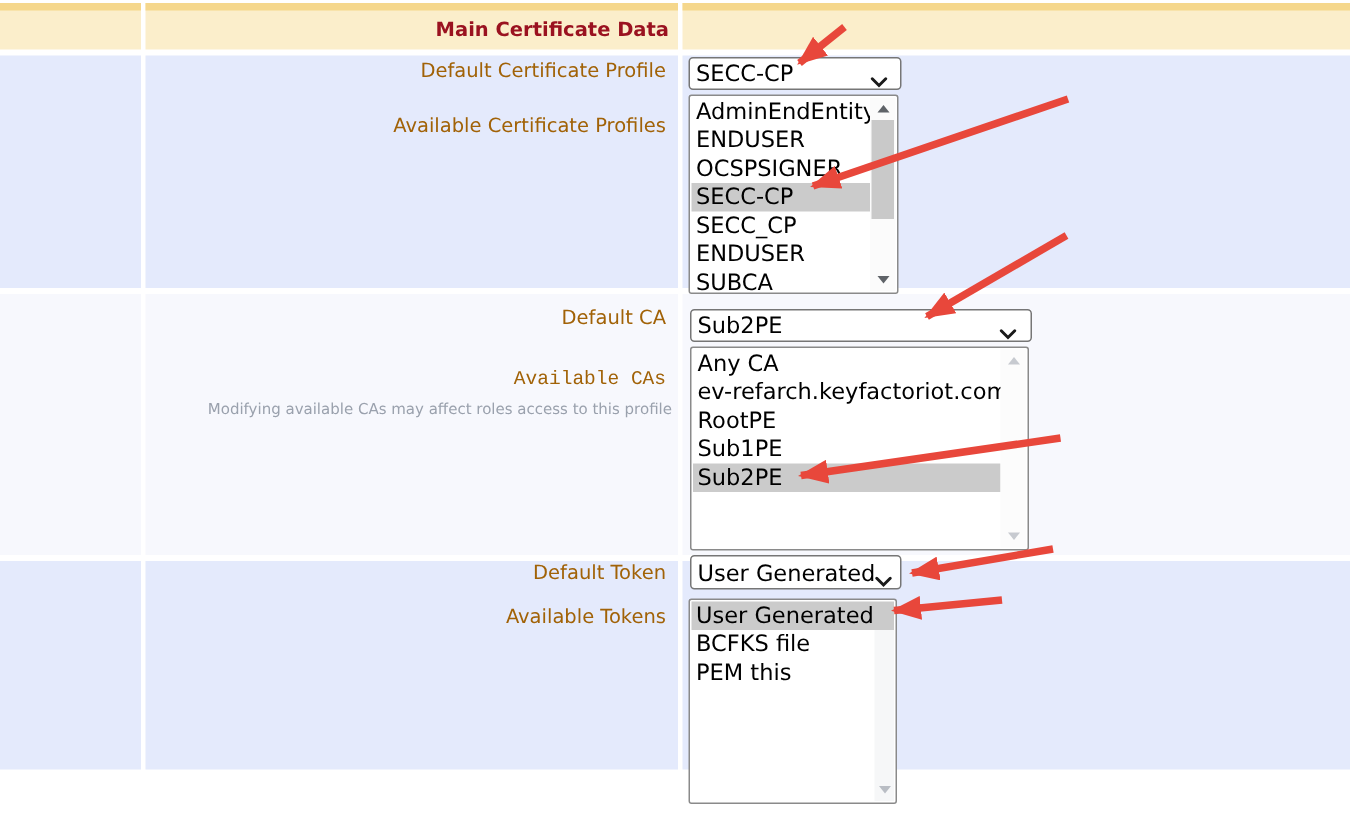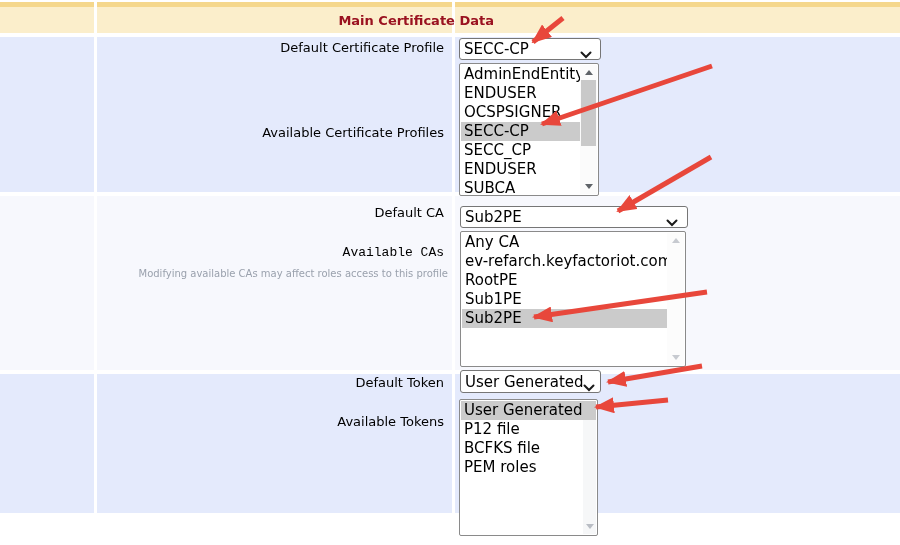--- a/index.html
+++ b/index.html
@@ -4,22 +4,22 @@
 <style>
   html,body{margin:0;padding:0;background:#ffffff;}
   #page{position:relative;width:900px;height:545px;background:#ffffff;overflow:hidden;
         font-family:"DejaVu Sans","Liberation Sans",sans-serif;}
   .cell{position:absolute;}
   .hdr{background:var(--header-beige);border-top:5px solid var(--header-tan);box-sizing:border-box;}
   .row1{background:var(--row-lavender);}
   .row2{background:var(--row-white);}
   .row3{background:var(--row-lavender);}
   .title{position:absolute;font-size:13px;font-weight:bold;color:var(--title-red);
-         text-align:right;white-space:nowrap;margin-left:48px;}
-  .lbl{position:absolute;font-size:13px;color:#000000;text-align:right;white-space:nowrap;line-height:16px;}
+         text-align:right;white-space:nowrap;}
+  .lbl{position:absolute;font-size:13px;color:#a16207;text-align:right;white-space:nowrap;line-height:16px;}
   .note{position:absolute;font-size:10px;color:#9aa1ad;text-align:right;white-space:nowrap;line-height:12px;}
   .select{position:absolute;background:#fff;border:1px solid #767676;border-radius:3px;
           box-sizing:border-box;display:flex;align-items:center;font-size:15px;color:#000;
           padding:0 18px 0 4px;cursor:default;white-space:nowrap;overflow:hidden;}
   .select .chev{position:absolute;top:50%;margin-top:-4px;}
   .listbox{position:absolute;background:#fff;border:1px solid #8a8a8a;border-radius:2px;
            box-sizing:border-box;overflow:hidden;}
   .optwrap{position:absolute;top:1px;left:1px;bottom:1px;}
   .opt{height:19px;line-height:19px;font-size:15px;color:#000;padding-left:3px;white-space:nowrap;}
   .opt.sel{background:#cbcbcb;}
@@ -49,21 +49,21 @@
   <div class="cell row2" style="left:97px; top:196px; width:355px; height:174px;"></div>
   <div class="cell row2" style="left:455px;top:196px; width:445px; height:174px;"></div>
 
   <div class="cell row3" style="left:0;  top:374px; width:94px;  height:139px;"></div>
   <div class="cell row3" style="left:97px; top:374px; width:355px; height:139px;"></div>
   <div class="cell row3" style="left:455px;top:374px; width:445px; height:139px;"></div>
 
   <div class="title" style="left:97px;top:13px;width:349px;">Main Certificate Data</div>
 
   <div class="lbl" style="left:97px;top:40px;width:347px;">Default Certificate Profile</div>
-  <div class="lbl" style="left:97px;top:77px;width:347px;margin-top:48px;">Available Certificate Profiles</div>
+  <div class="lbl" style="left:97px;top:77px;width:347px;">Available Certificate Profiles</div>
 
   <div class="select" style="left:459px;top:38px;width:142px;height:22px;">
     <span>SECC-CP</span>
     <span class="chev" style="right:8px;">
       <svg width="12" height="8" viewBox="0 0 12 8">
           <path d="M1.5 1.5 L6 6 L10.5 1.5" stroke="#1a1a1a" stroke-width="2" fill="none" stroke-linecap="round"></path>
         </svg>
     </span>
   </div>
 
@@ -115,37 +115,36 @@
       <div class="sb-btn up" style="color:#c7cad0;">
           <span class="tri-up"></span>
         </div>
       <div class="sb-btn down" style="color:#c7cad0;">
           <span class="tri-down"></span>
         </div>
     </div>
   </div>
 
   <div class="lbl" style="left:97px;top:375px;width:347px;">Default Token</div>
-  <div class="lbl" style="left:97px;top:414px;width:347px;">Available Tokens</div>
+  <div class="lbl" style="left:97px;top:404px;width:347px;">Available Tokens</div>
 
   <div class="select" style="left:460px;top:370px;width:141px;height:23px;">
     <span>User Generated</span>
     <span class="chev" style="right:5px;">
       <svg width="12" height="8" viewBox="0 0 12 8">
           <path d="M1.5 1.5 L6 6 L10.5 1.5" stroke="#1a1a1a" stroke-width="2" fill="none" stroke-linecap="round"></path>
         </svg>
     </span>
   </div>
 
   <div class="listbox" style="left:459px;top:399px;width:139px;height:137px;">
     <div class="optwrap" style="right:1px;">
         <div class="opt sel">User Generated</div>
-        <div class="opt">P12 file</div>
         <div class="opt">BCFKS file</div>
-        <div class="opt">PEM roles</div>
+        <div class="opt">PEM this</div>
       </div>
     <div class="sb" style="width:13px;top:20px;">
       <div class="sb-track" style="background:#f6f7f8;"></div>
       <div class="sb-btn down" style="color:#b9bdc4;">
           <span class="tri-down"></span>
         </div>
     </div>
   </div>
 
   <svg id="arrows" width="900" height="545">

